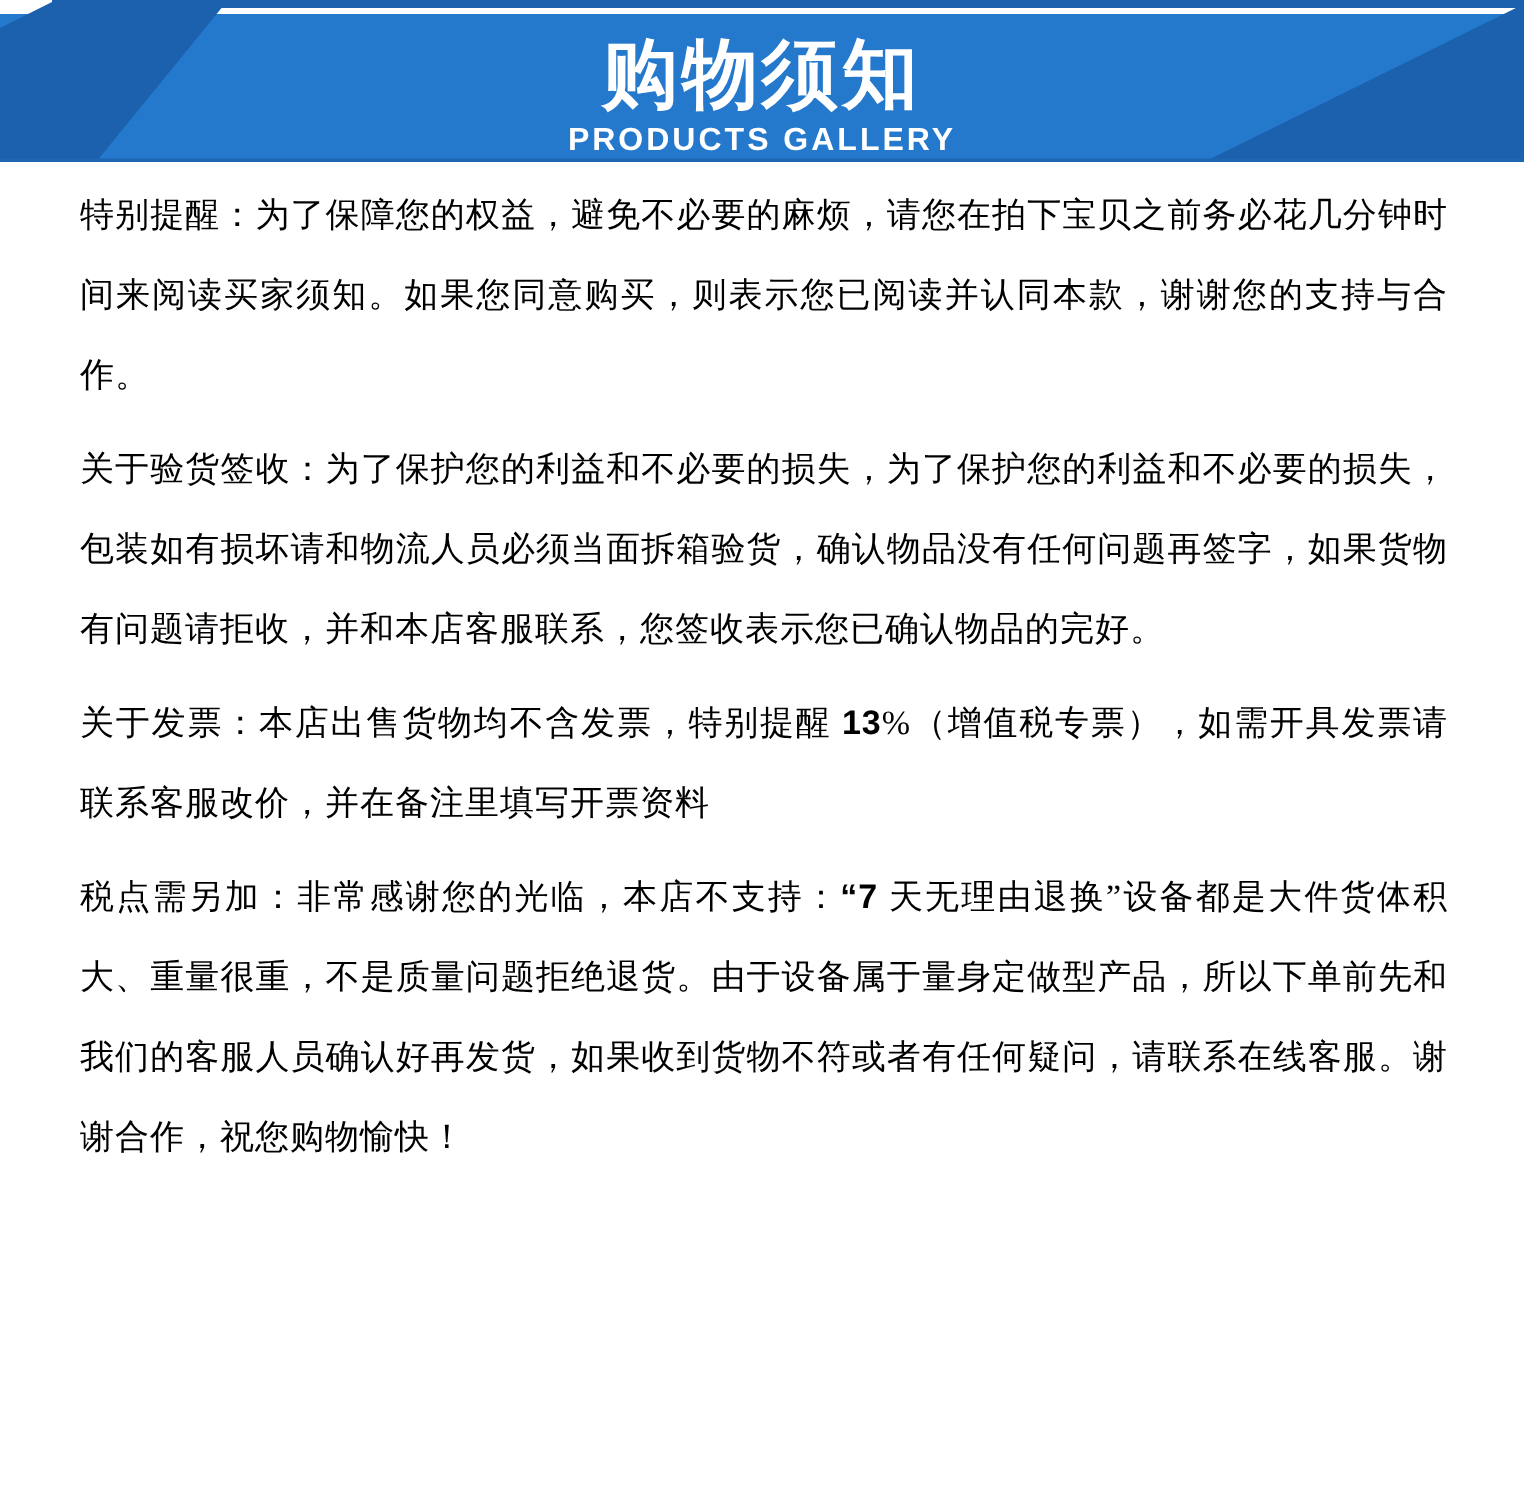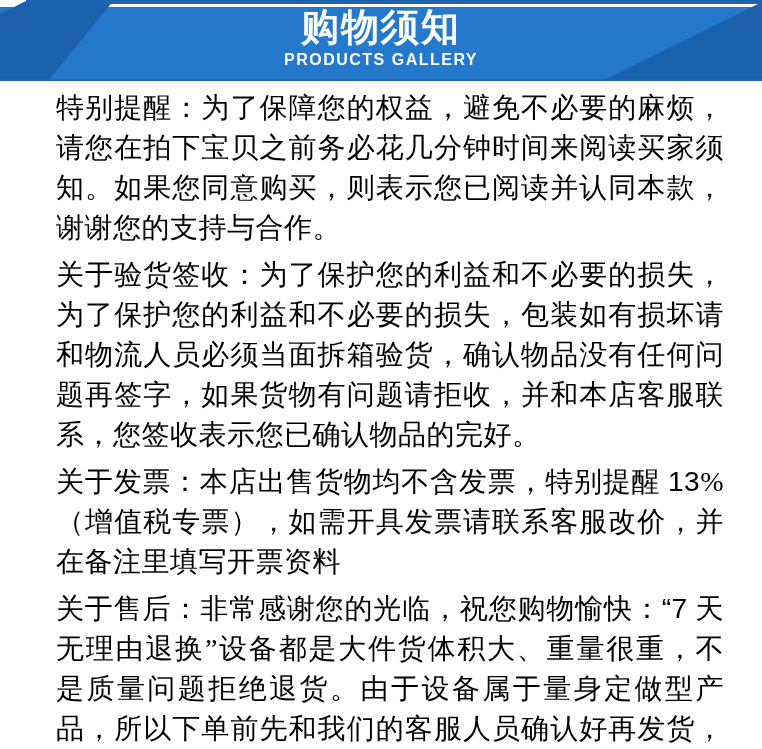--- a/index.html
+++ b/index.html
@@ -37,21 +37,21 @@
   .banner-text {
     position: absolute;
     left: 0;
     top: 0;
     width: 100%;
     height: 100%;
     display: flex;
     flex-direction: column;
     align-items: center;
     justify-content: flex-start;
-    padding-top: 6px;
+    padding-top: 17px;
     box-sizing: border-box;
     color: #ffffff;
     font-family: "Liberation Sans", "DejaVu Sans", sans-serif;
   }
   .banner-title {
     font-size: 38px;
     line-height: 42px;
     font-weight: 700;
     letter-spacing: 2px;
     margin: 0;
@@ -64,32 +64,32 @@
     margin-top: 2px;
   }
 
   
   .content {
     padding: 7px 38px 0 40px;
     box-sizing: border-box;
     color: #000000;
   }
   .para {
-    font-size: 28px;
+    font-size: 17px;
     line-height: 40px;
-    margin: 0 0 7px 16px;
+    margin: 0 0 7px 0;
     text-align: justify;
     letter-spacing: 0.5px;
   }
   .para:last-child {
     margin-bottom: 0;
   }
   .num-bold {
     font-family: "Liberation Sans", "DejaVu Sans", sans-serif;
-    font-weight: 400;
+    font-weight: 700;
     font-style: normal;
   }
 </style>
 </head>
 <body>
 
 <div class="page">
 
   <header class="banner">
     <svg viewBox="0 0 762 81" preserveAspectRatio="none" aria-hidden="true">
@@ -112,17 +112,17 @@
 
   <main class="content">
 
     <p class="para"><span>特别提醒：为了保障您的权益，避免不必要的麻烦，请您在拍下宝贝之前务必花几分钟时间来阅读买家须知。如果您同意购买，则表示您已阅读并认同本款，谢谢您的支持与合作。</span></p>
 
 
     <p class="para"><span>关于验货签收：为了保护您的利益和不必要的损失，为了保护您的利益和不必要的损失，包装如有损坏请和物流人员必须当面拆箱验货，确认物品没有任何问题再签字，如果货物有问题请拒收，并和本店客服联系，您签收表示您已确认物品的完好。</span></p>
 
     <p class="para"><span>关于发票：本店出售货物均不含发票，特别提醒 </span><span class="num-bold">13</span><span>%（增值税专票），如需开具发票请联系客服改价，并在备注里填写开票资料</span></p>
 
-    <p class="para"><span>关于售后：非常感谢您的光临，祝您购物愉快：</span><span class="num-bold">“7</span><span> 天无理由退换”设备都是大件货体积大、重量很重，不是质量问题拒绝退货。由于设备属于量身定做型产品，所以下单前先和我们的客服人员确认好再发货，如果收到货物不符或者有任何疑问，请联系在线客服。谢谢合作，祝您购物愉快！</span></p>
+    <p class="para"><span>税点需另加：非常感谢您的光临，本店不支持：</span><span class="num-bold">“7</span><span> 天无理由退换”设备都是大件货体积大、重量很重，不是质量问题拒绝退货。由于设备属于量身定做型产品，所以下单前先和我们的客服人员确认好再发货，如果收到货物不符或者有任何疑问，请联系在线客服。谢谢合作，祝您购物愉快！</span></p>
 
   </main>
 
 </div>
 
 </body></html>

